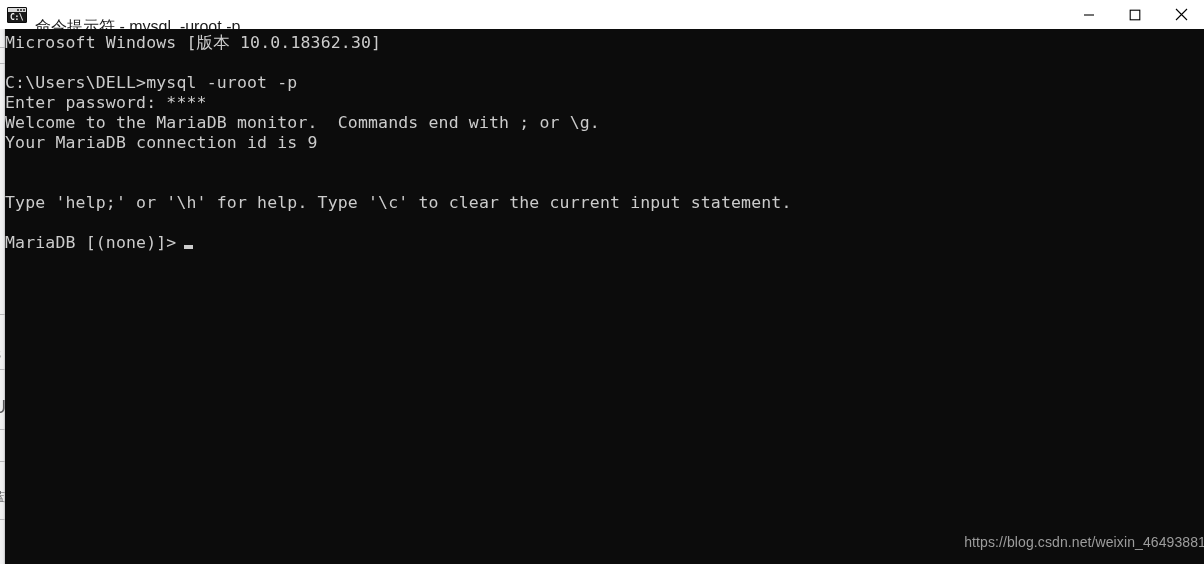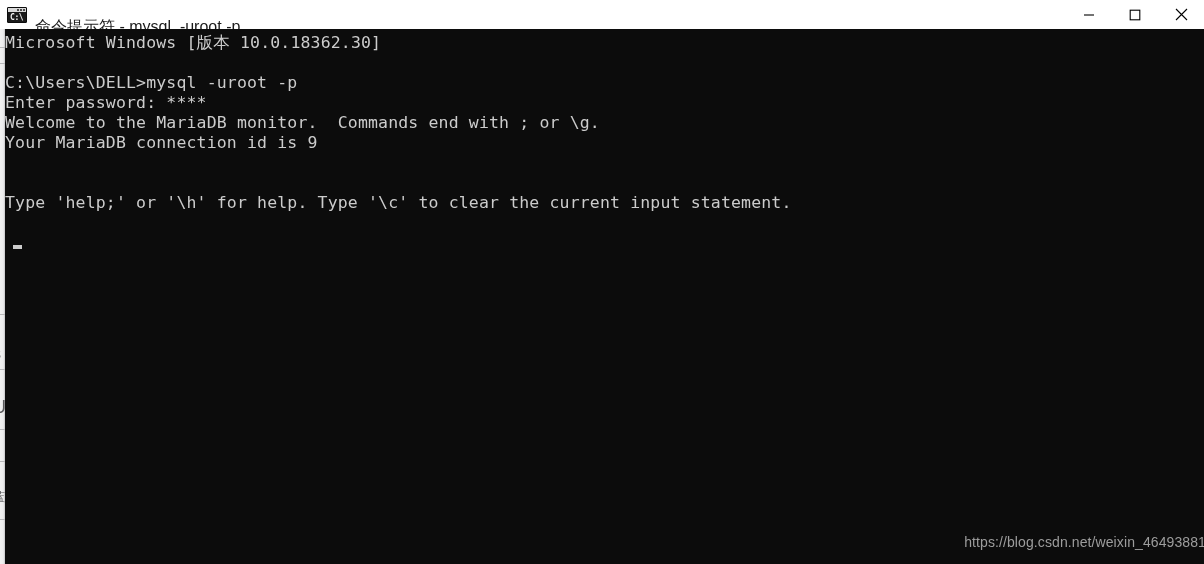--- a/index.html
+++ b/index.html
@@ -256,19 +256,19 @@
       <div class="cline">Microsoft Windows [版本 10.0.18362.30]</div>
       <div class="cline blank"></div>
       <div class="cline">C:\Users\DELL&gt;mysql -uroot -p</div>
       <div class="cline">Enter password: ****</div>
       <div class="cline">Welcome to the MariaDB monitor.  Commands end with ; or \g.</div>
       <div class="cline">Your MariaDB connection id is 9</div>
       <div class="cline blank"></div>
       <div class="cline blank"></div>
       <div class="cline">Type 'help;' or '\h' for help. Type '\c' to clear the current input statement.</div>
       <div class="cline blank"></div>
-      <div class="cline prompt-line"><span class="cursor"></span></div>
+      <div class="cline prompt-line"><span>MariaDB [(none)]&gt;</span><span class="cursor"></span></div>
     </div>
 
     <div class="watermark">https://blog.csdn.net/weixin_46493881</div>
   </div>
 
 </div>
 
 </body></html>

